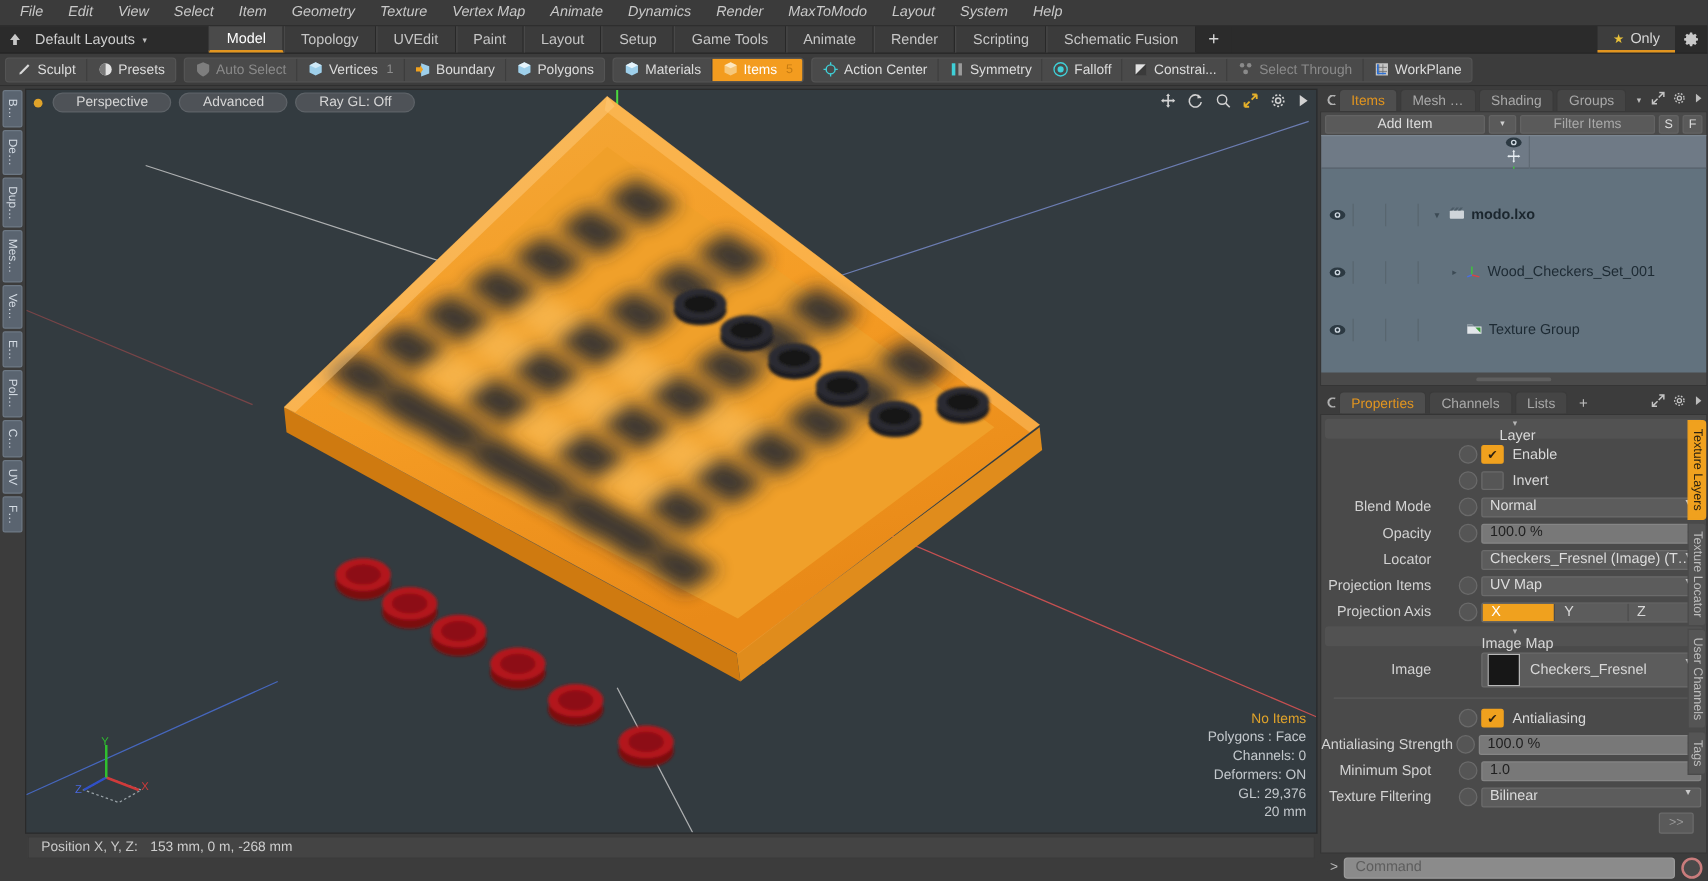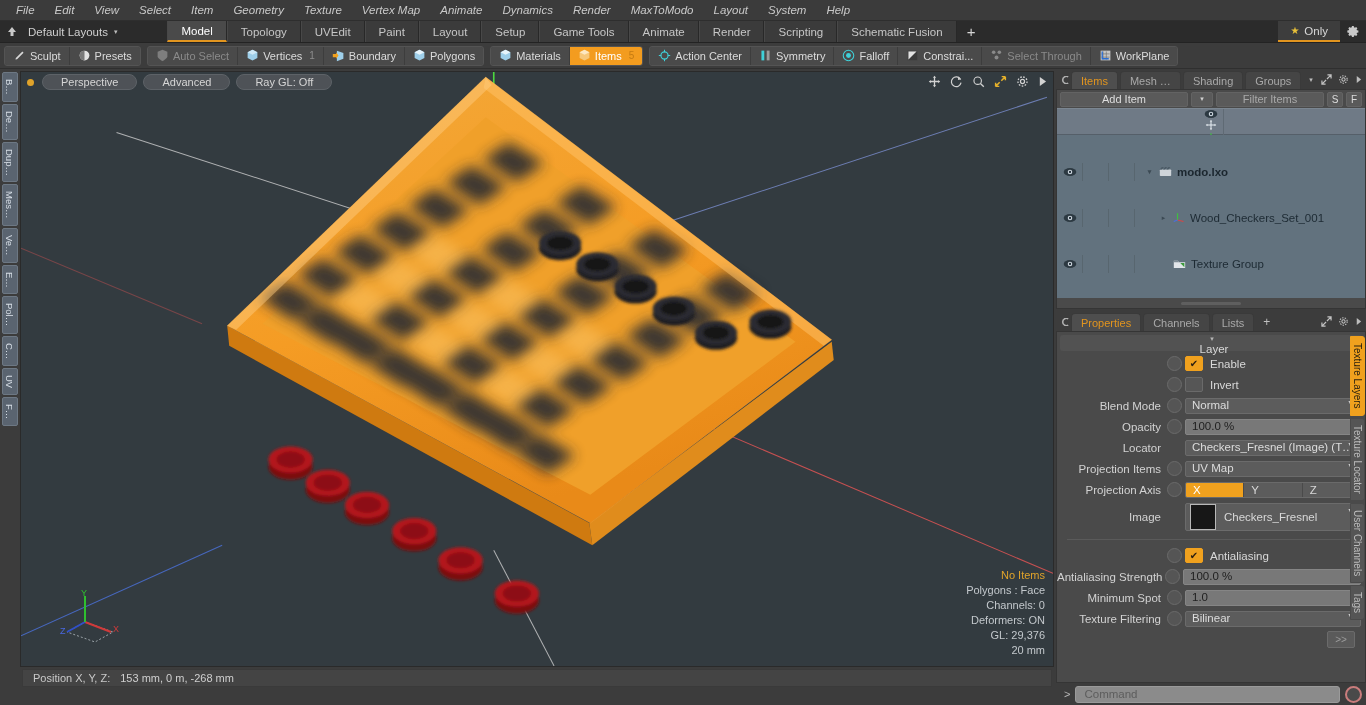--- a/index.html
+++ b/index.html
@@ -183,21 +183,21 @@
 
   
   .props-panel { flex:1; display:flex; flex-direction:column; background:#4a4a4a; border:1px solid #353535; min-height:0; position:relative; }
   .props-scroll { flex:1; overflow:hidden; padding-top:2px; }
   .section-head {
     height:16px; background:#525252; margin:1px 3px 3px 3px; border-radius:3px; display:flex;
     align-items:center; padding-left:6px; font-size:11.5px; color:#d8d8d8;flex-direction:column;
   }
   .section-head .tri { margin-right:4px; color:#b5b5b5; font-size:7px; }
   .prow { display:flex; align-items:center; height:19px; margin-bottom:2px; padding-right:4px; }
-  .plabel { width:110px; text-align:right; padding-right:6px; font-size:11.5px; color:#d2d2d2; white-space:nowrap; }
+  .plabel { width:110px; text-align:right; padding-right:22px; font-size:11.5px; color:#d2d2d2; white-space:nowrap; }
   .pdot {
     width:15px; height:15px; border-radius:50%; background:#555555; border:1px solid #6a6a6a;
     flex:0 0 15px; margin-right:3px;
   }
   .chk {
     width:18px; height:15px; border-radius:2px; border:1px solid #6a6a6a; background:#565656;
     display:flex; align-items:center; justify-content:center; font-size:10px; color:#3a3a3a;
   }
   .chk.on { background:#f0a11e; border-color:#f0a11e; color:#2c2012; }
   .chk-label { margin-left:7px; font-size:11.5px; color:#d8d8d8; }
@@ -953,20 +953,24 @@
           <div class="prow">
             <div class="plabel">Projection Axis</div>
             <div class="pdot"></div>
             <div class="segmented">
               <div class="seg on">X</div>
               <div class="seg">Y</div>
               <div class="seg">Z</div>
             </div>
           </div>
 
+          <div class="section-head">
+            <span class="tri">▾</span>
+            <span>Image Map</span>
+          </div>
 
           <div class="prow" style="height:32px;">
             <div class="plabel">Image</div>
             <div class="imgfield" style="margin-left:18px;">
               <div class="swatch"></div>
               <span class="name">Checkers_Fresnel</span>
               <span class="dd" style="position:absolute;right:6px;top:3px;font-size:7px;color:#cacaca;">▼</span>
             </div>
           </div>
 

